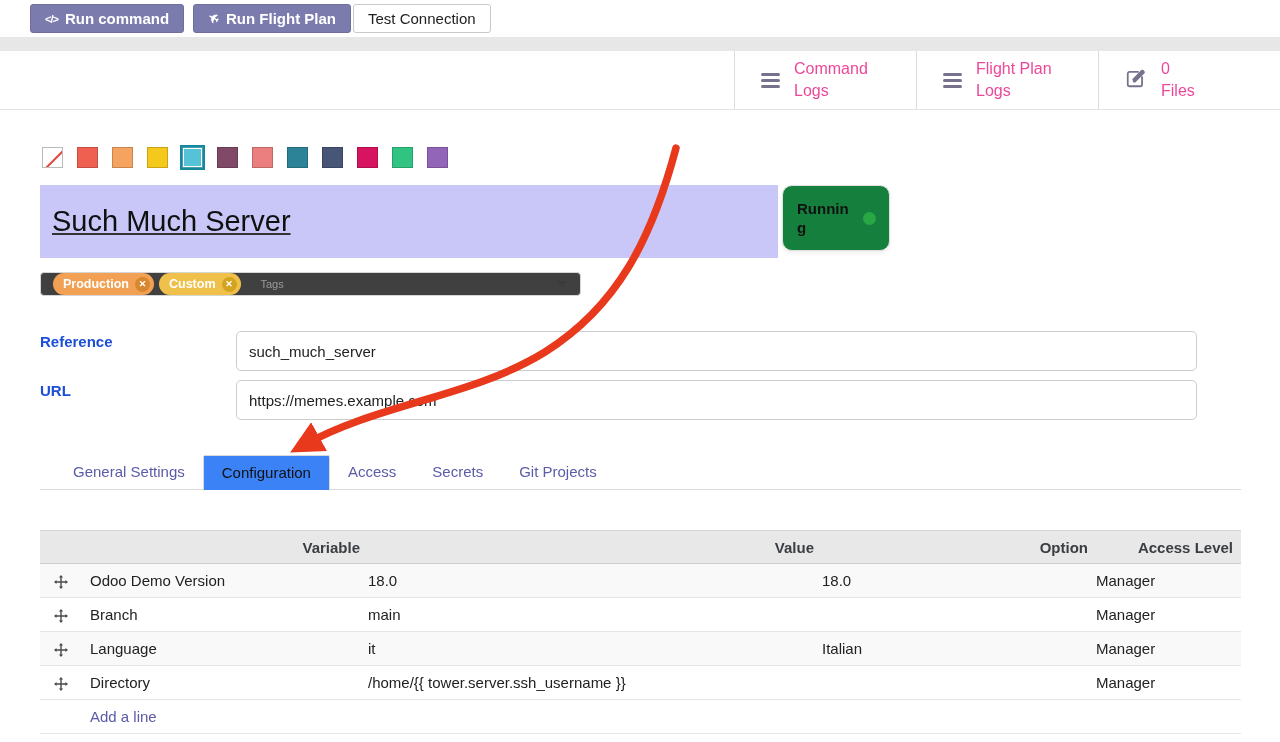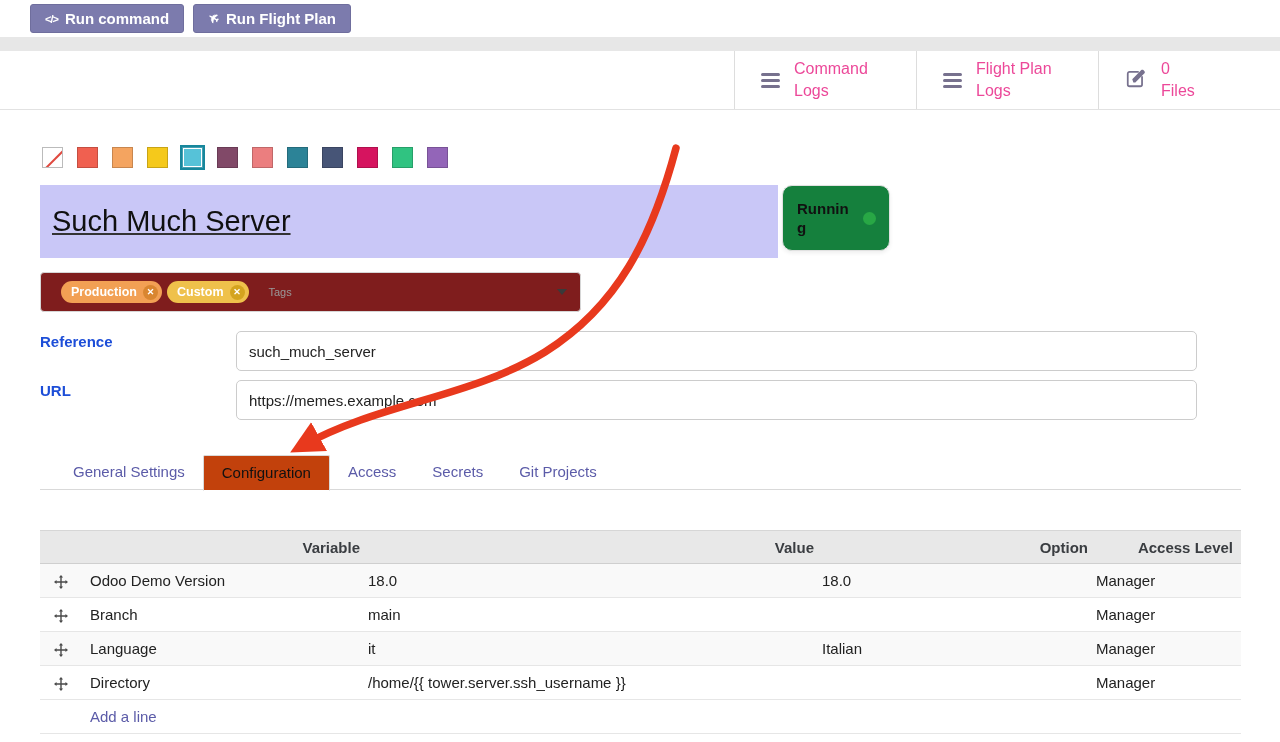--- a/index.html
+++ b/index.html
@@ -32,34 +32,34 @@
   .swatch.selected{box-shadow:0 0 0 1px #fff inset,0 0 0 2px #17879c}
 
   
   .title-box{position:absolute;left:40px;top:185px;width:738px;height:73px;display:flex;align-items:center;padding-left:12px;cursor:text}
   .title-text{font-size:29px;color:#101010;font-weight:500}
   .status-card{position:absolute;left:782px;top:185px;width:108px;height:66px;background:#15803d;border:1px solid #e1e1e1;border-radius:10px;box-shadow:0 2px 4px rgba(0,0,0,.07);display:flex;align-items:center;padding:0 13px 0 14px;cursor:pointer}
   .status-label{font-size:15px;font-weight:bold;color:#111;width:54px;overflow-wrap:anywhere;line-height:1.3}
   .status-dot{width:13px;height:13px;border-radius:50%;margin-left:auto}
 
   
-  .tags-box{position:absolute;left:40px;top:272px;width:541px;height:40px;border:1px solid #d6d6d6;border-radius:4px;display:flex;align-items:center;padding:0 13px 0 20px;background:#7f1d1d}
+  .tags-box{position:absolute;left:40px;top:272px;width:541px;height:24px;border:1px solid #d6d6d6;border-radius:4px;display:flex;align-items:center;padding:0 13px 0 12px;background:#404040}
   .tag{display:inline-flex;align-items:center;gap:6px;height:22px;padding:0 4px 0 10px;border-radius:11px;color:#fff;font-size:12.5px;font-weight:bold;margin-right:5px;cursor:default}
   .tag-x{width:15px;height:15px;border-radius:50%;display:flex;align-items:center;justify-content:center;font-size:9px;line-height:1;color:#fff;cursor:pointer}
   .tags-placeholder{color:#9a9a9a;font-size:11px;margin-left:15px}
   .tags-caret{margin-left:auto;width:0;height:0;border-left:5px solid transparent;border-right:5px solid transparent;border-top:6px solid #3a3a3a;cursor:pointer}
 
   
   .field-label{position:absolute;left:40px;font-size:15px;font-weight:bold;color:#1d4ed8}
   .field-input{position:absolute;left:236px;width:961px;height:40px;border:1px solid #ccc;border-radius:5px;background:#fff;font-size:15px;color:#222;padding:0 12px;font-family:"Liberation Sans",sans-serif;outline:none}
 
   
   .tabs{position:absolute;left:40px;top:455px;width:1201px;height:35px;border-bottom:1px solid #d9d9d9;display:flex;padding-left:15px;align-items:stretch}
   .tab{height:35px;line-height:34px;padding:0 18px;font-size:15px;color:#5b5ba8;font-weight:500;cursor:pointer;white-space:nowrap}
-  .tab.active{background:#c2410c;border:1px solid #d9d9d9;border-bottom:1px solid #fff;color:#111;margin-bottom:-1px;height:36px;border-radius:2px 2px 0 0}
+  .tab.active{background:#3b82f6;border:1px solid #d9d9d9;border-bottom:1px solid #fff;color:#111;margin-bottom:-1px;height:36px;border-radius:2px 2px 0 0}
 
   
   .cfg-table{position:absolute;left:40px;top:530px;width:1201px;border-collapse:collapse;table-layout:fixed;font-size:15px}
   .cfg-table th{background:#e8e8e8;border-top:1px solid #d6d6d6;border-bottom:1px solid #cfcfcf;font-weight:bold;color:#3a3d41;text-align:right;height:33px;padding:0 8px 0 0}
   .cfg-table td{height:34px;border-bottom:1px solid #e6e6e6;padding:0 8px 0 0;color:#222;overflow:hidden;white-space:nowrap;cursor:text}
   .cfg-table tr.striped td{background:#f9f9f9}
   .handle-cell{text-align:center;cursor:move}
   .handle-cell svg{vertical-align:middle}
   .addline-cell{padding-left:50px !important;cursor:pointer}
   .addline-link{color:#5b5ba8;font-size:15px;text-decoration:none}
@@ -71,20 +71,23 @@
 <body>
 
 <div class="topbar">
   <button class="btn btn-purple">
     <span class="mini-icon">&lt;/&gt;</span>
     <span>Run command</span>
   </button>
   <button class="btn btn-purple">
     <span class="plane">✈</span>
     <span>Run Flight Plan</span>
+  </button>
+  <button class="btn btn-white">
+    <span>Test Connection</span>
   </button>
 </div>
 
 <div class="grayband"></div>
 
 <div class="header">
   <div class="stats">
     <div class="stat">
       <span class="menu-icon">
           <i></i>

